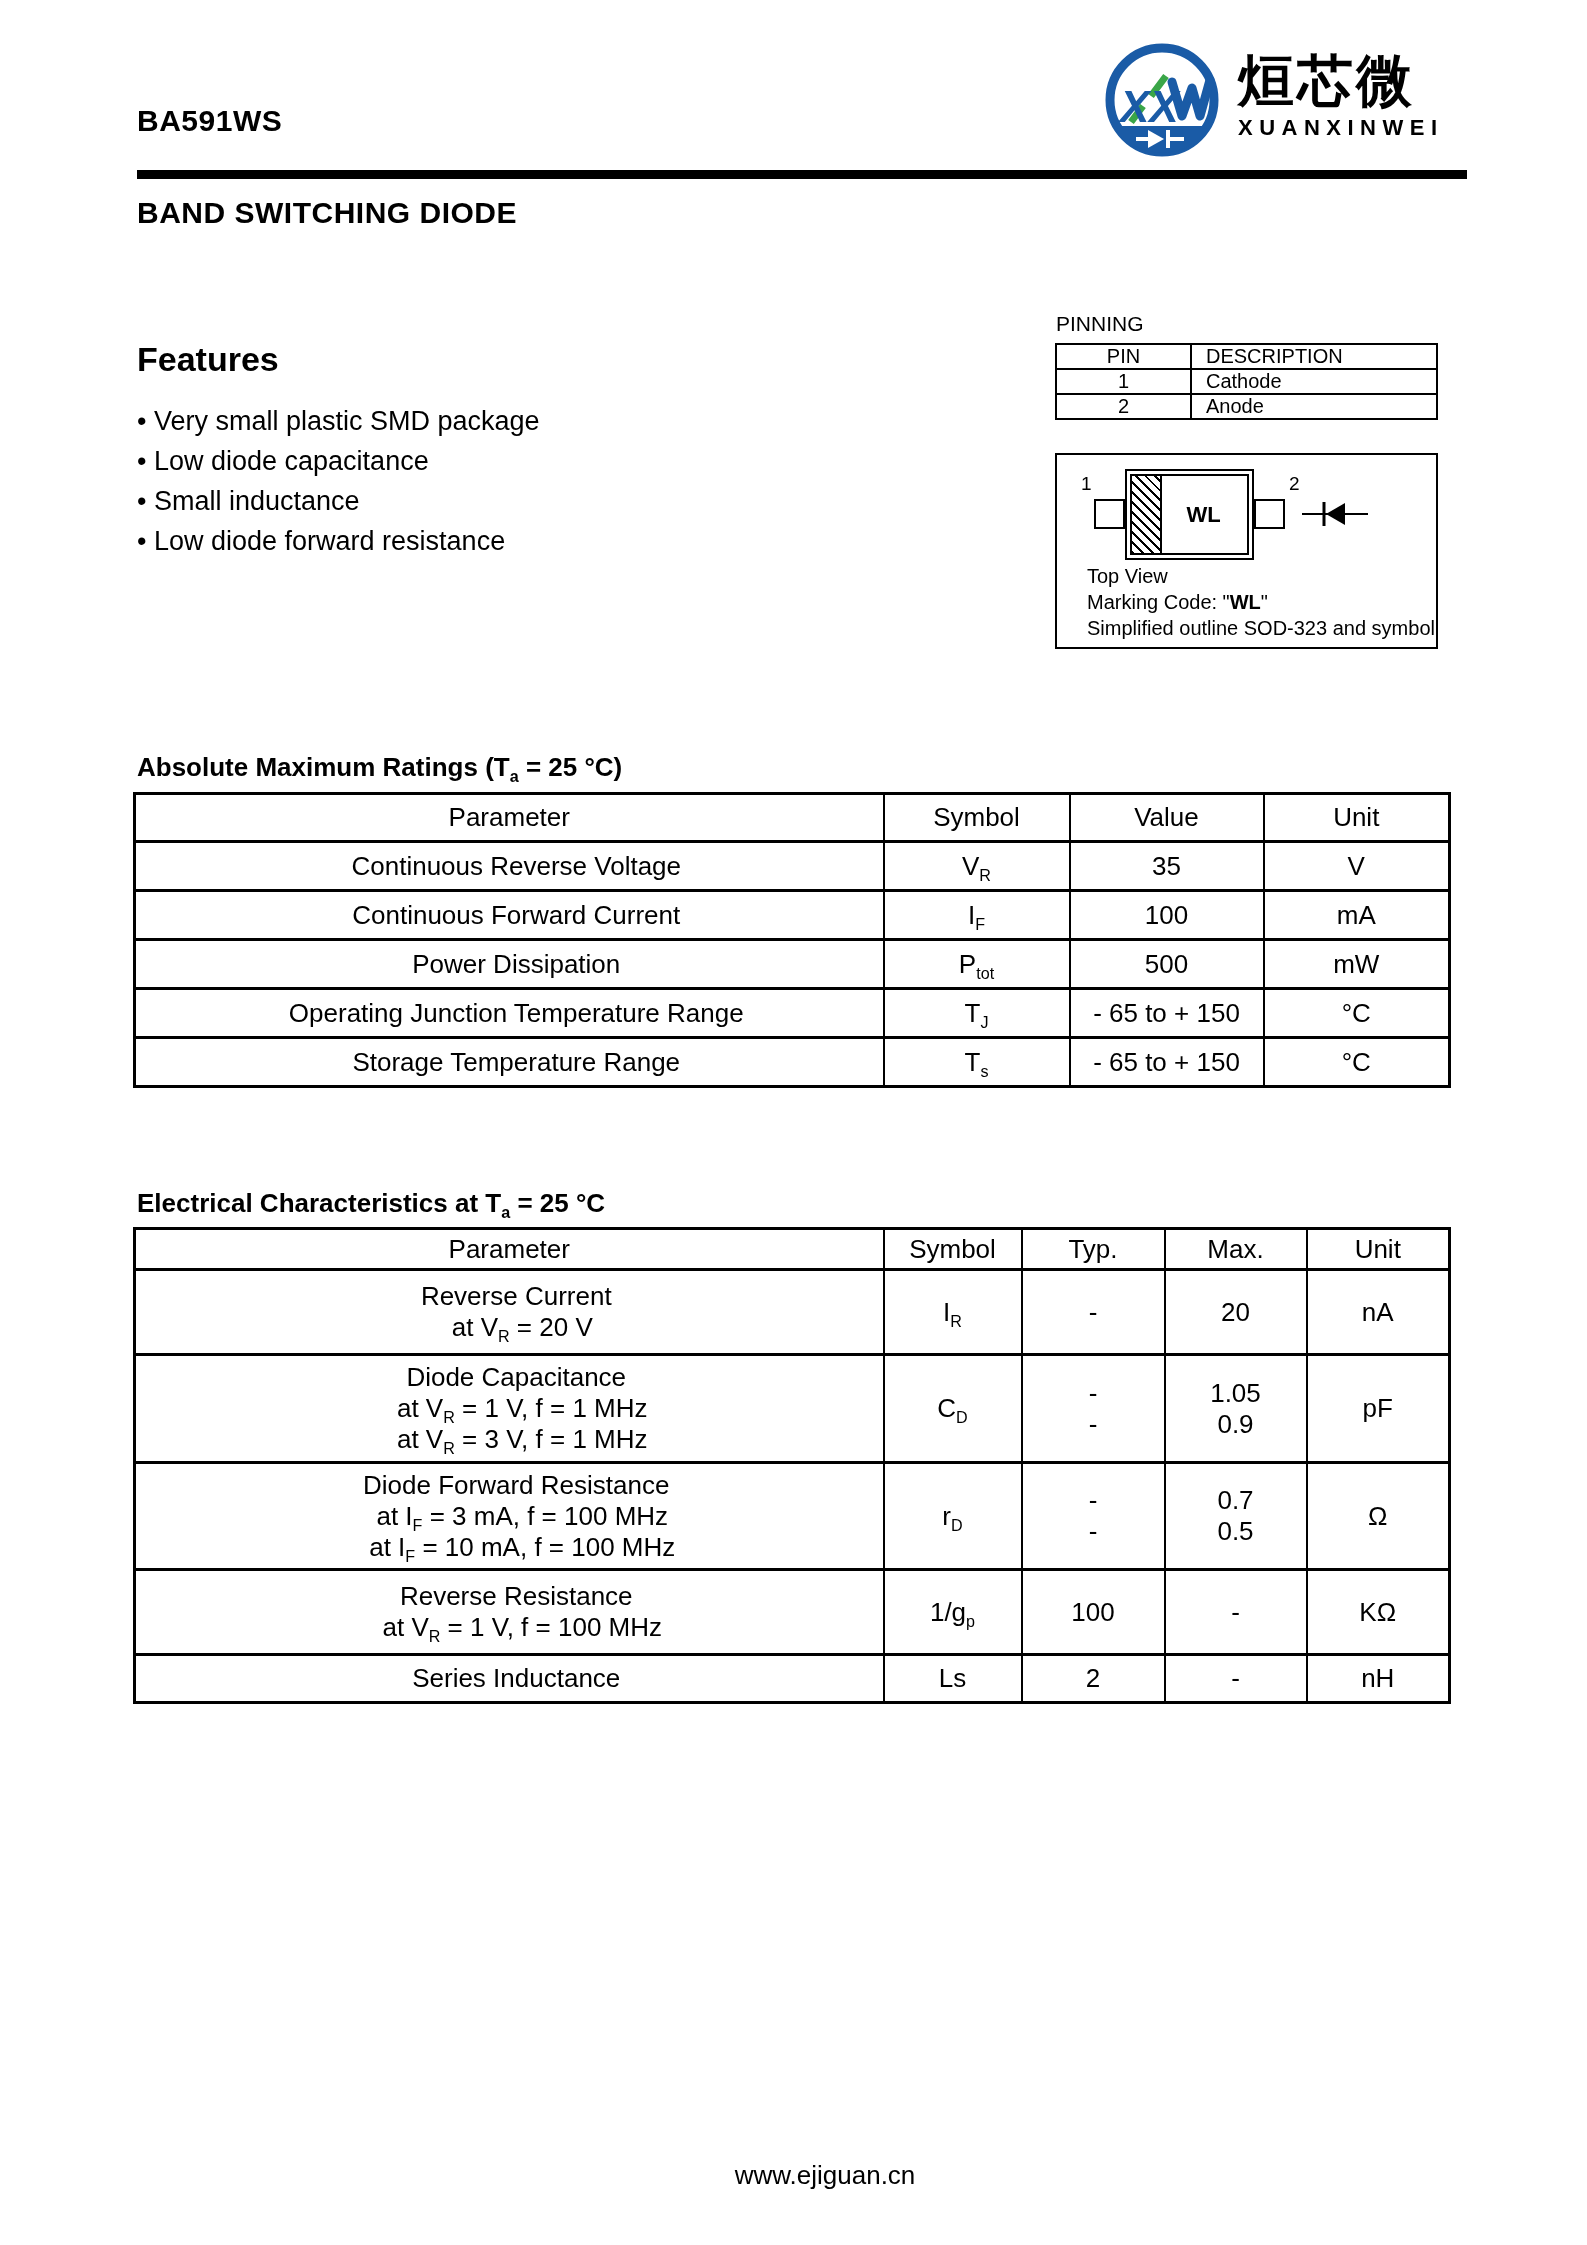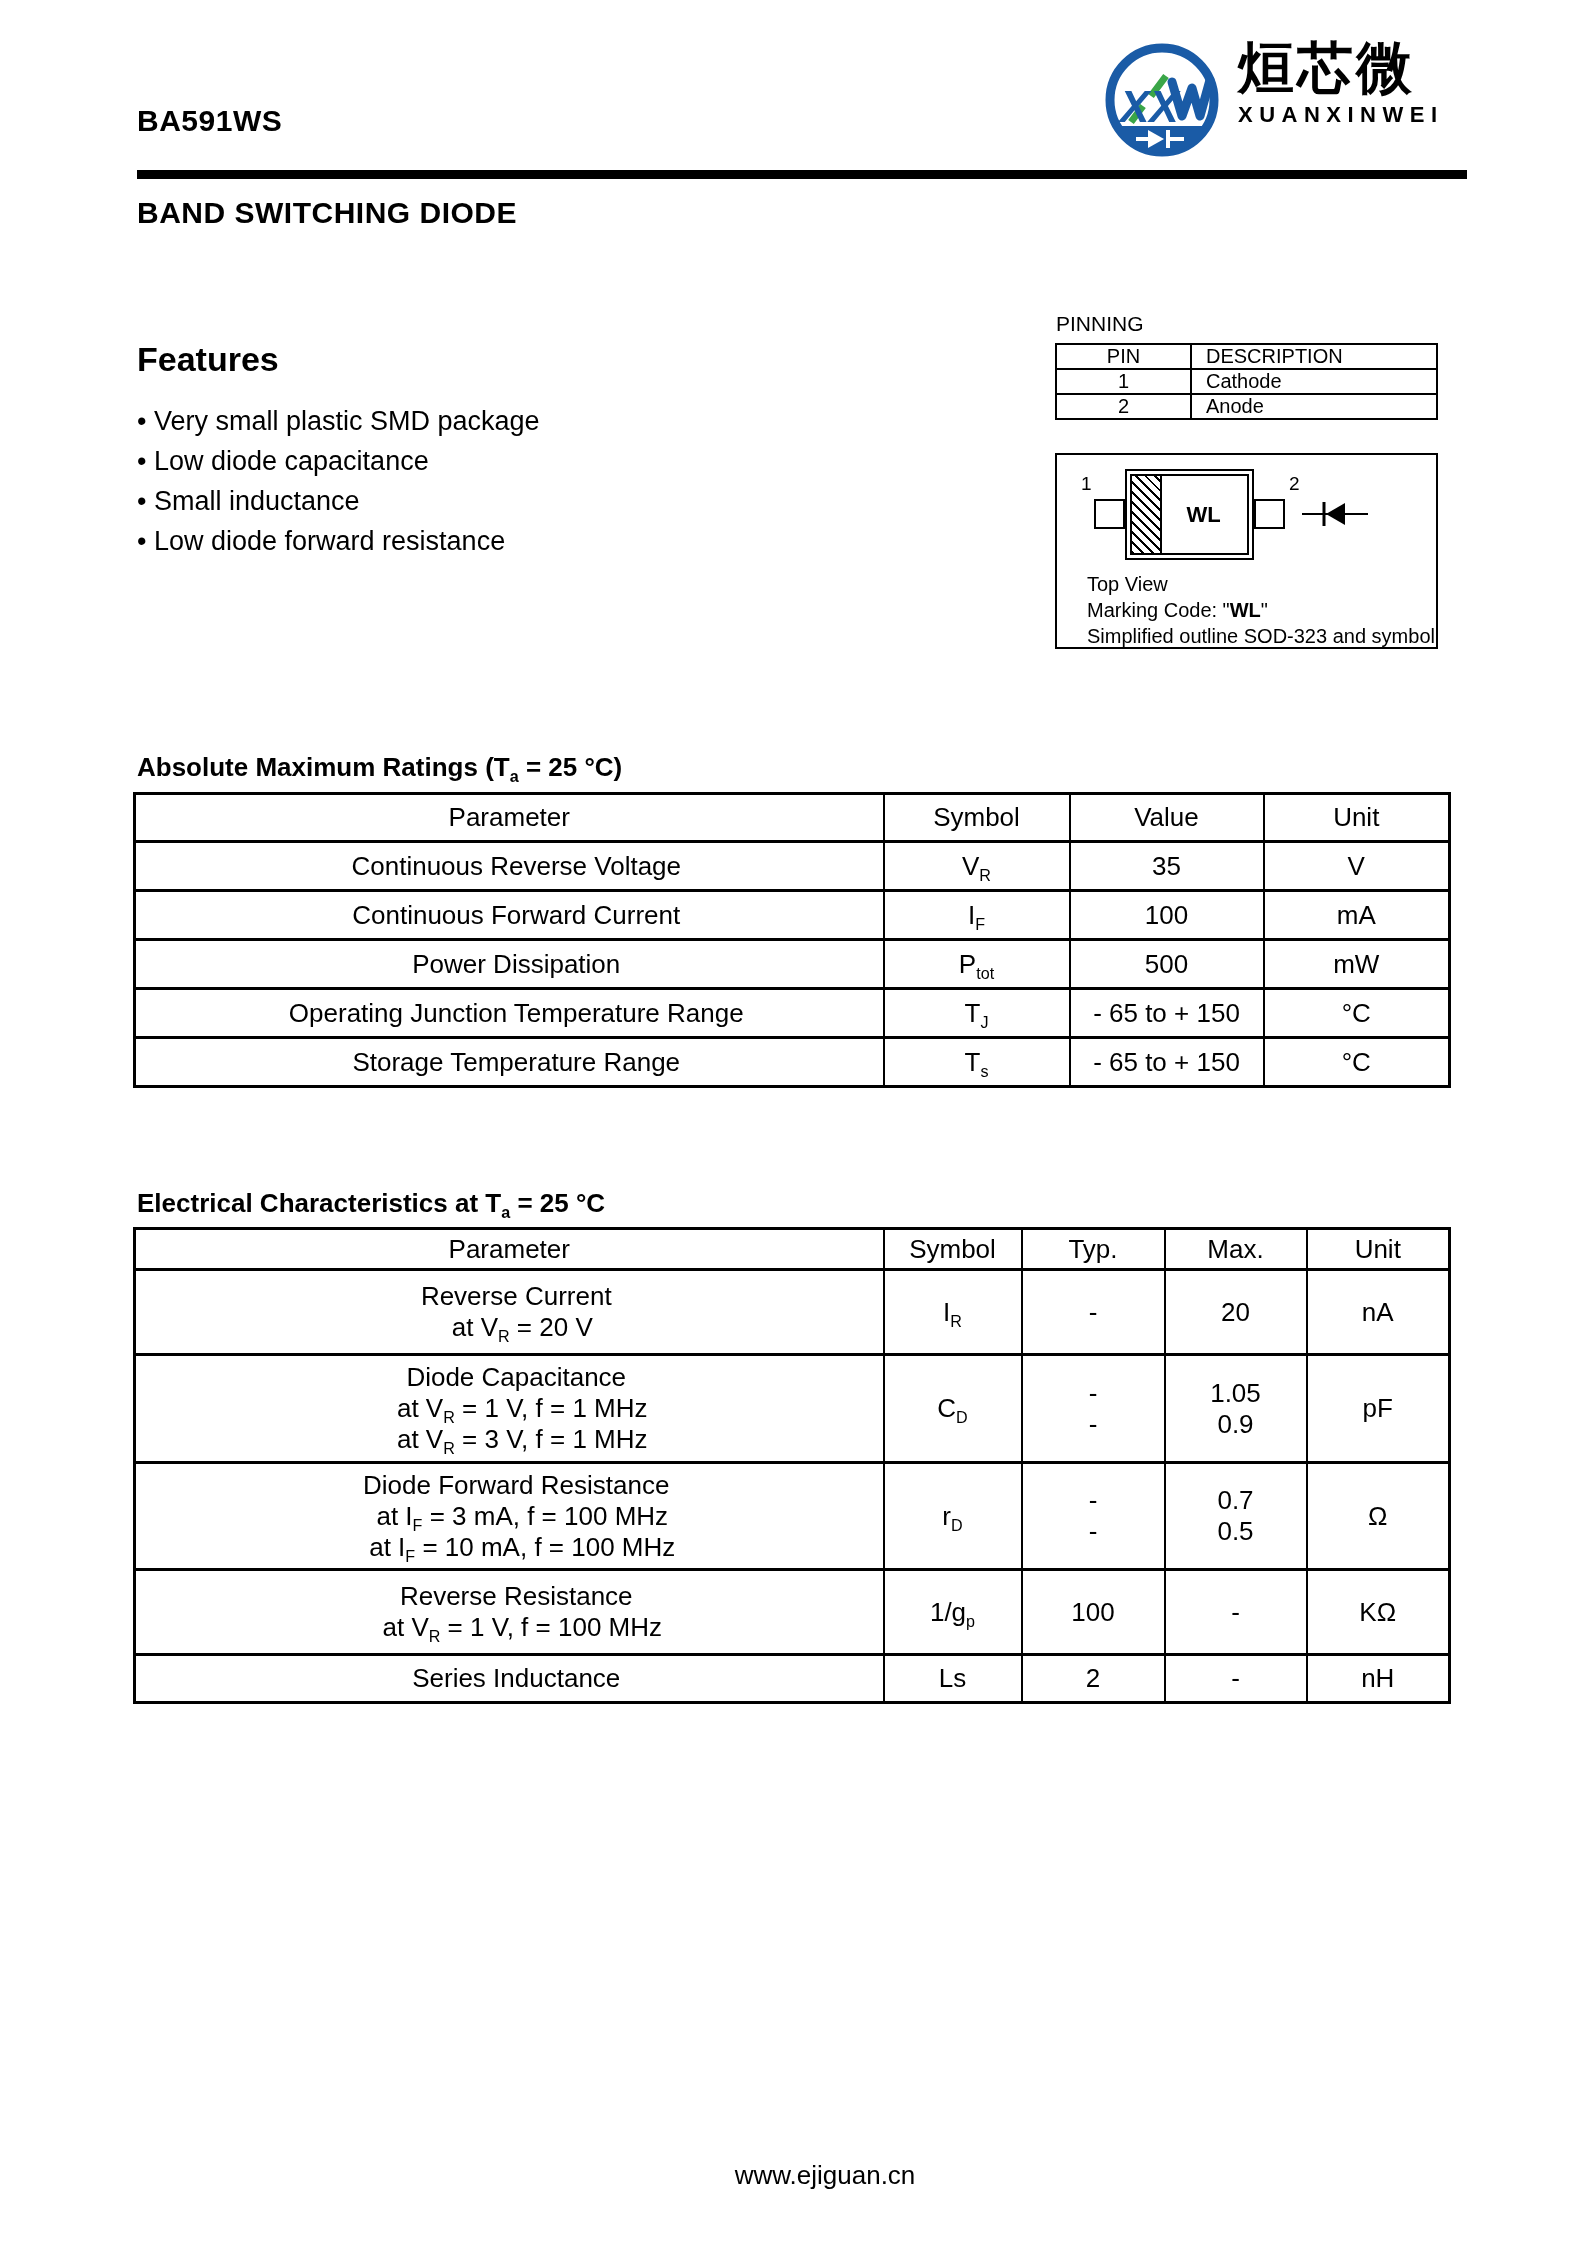--- a/index.html
+++ b/index.html
@@ -11,21 +11,21 @@
     background: #fff;
     overflow: hidden;
   }
   sub { font-size: 0.62em; line-height: 0; }
   
   .part-number {
     position: absolute; left: 137px; top: 104px;
     font-size: 30px; font-weight: bold; letter-spacing: 0.5px;
   }
   .logo { position: absolute; left: 1096px; top: 36px; display: flex; align-items: flex-start; }
-  .logo-text { margin-left: 10px; }
+  .logo-text { margin-left: 10px; margin-top: 13px; }
   .logo-cn { font-size: 56px; font-weight: bold; letter-spacing: 3px; line-height: 64px; }
   .logo-en { font-size: 22px; font-weight: 600; letter-spacing: 6.5px; line-height: 26px; margin-top: 2px; }
   .header-rule {
     position: absolute; left: 137px; top: 170px;
     width: 1330px; height: 9px; background: #000;
   }
   .page-title {
     position: absolute; left: 137px; top: 196px;
     font-size: 30px; font-weight: bold; letter-spacing: 0.5px;
   }
@@ -64,21 +64,21 @@
     border-right: 2px solid #000;
   }
   .pkg-marking { margin-left: 28px; font-size: 22px; font-weight: bold; }
   .pkg-lead { position: absolute; border: 2px solid #000; width: 31px; height: 30px; top: 44px; background: #fff; }
   .pkg-lead.lead-left { left: 37px; }
   .pkg-lead.lead-right { left: 197px; }
   .pkg-pin-label { position: absolute; font-size: 19px; }
   .pkg-pin-label.p1 { left: 24px; top: 18px; }
   .pkg-pin-label.p2 { left: 232px; top: 18px; }
   .fig-diode { position: absolute; left: 243px; top: 44px; }
-  .fig-captions { position: absolute; left: 30px; top: 116px; font-size: 20px; line-height: 26px; }
+  .fig-captions { position: absolute; left: 30px; top: 108px; font-size: 20px; line-height: 26px; }
   .fig-captions b { font-weight: bold; }
   
   .section-heading { position: absolute; font-size: 26px; font-weight: bold; }
   .heading-amr { left: 137px; top: 752px; }
   .heading-ec  { left: 137px; top: 1188px; }
   table.spec {
     position: absolute; left: 133px; width: 1315px;
     border-collapse: collapse; font-size: 26px;
     table-layout: fixed;
   }

